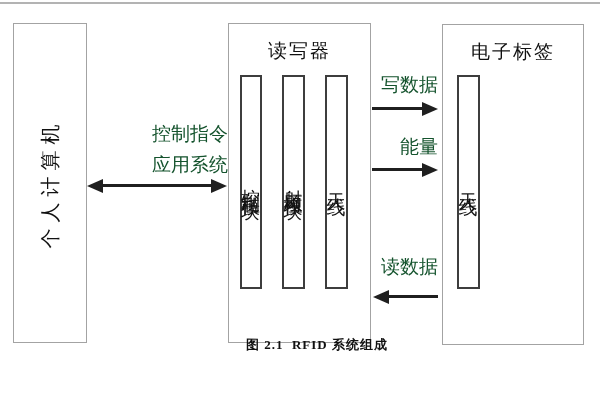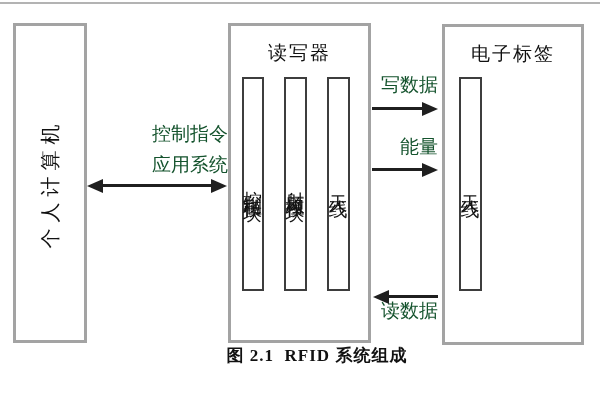--- a/index.html
+++ b/index.html
@@ -17,21 +17,21 @@
     color: #111111;
   }
   .scan-line {
     position: absolute;
     top: 2px; left: 0;
     width: 600px; height: 2px;
     background: #b3b3b3;
   }
   .box {
     position: absolute;
-    border: 3px solid #a3a3a3;
+    border: 1px solid #a3a3a3;
     background: #ffffff;
   }
   .pc-box {
     left: 13px; top: 23px;
     width: 74px; height: 320px;
     display: flex; align-items: center; justify-content: center;
   }
   .pc-label {
     transform: rotate(-90deg);
     white-space: nowrap;
@@ -105,28 +105,28 @@
   .link-label {
     position: absolute;
     text-align: right;
     font-size: 19px;
     color: #14532d;
     white-space: nowrap;
   }
   .pc-link-label { left: 98px; top: 118px; width: 130px; line-height: 31px; }
   .write-label   { left: 370px; top: 72px;  width: 68px; }
   .energy-label  { left: 370px; top: 134px; width: 68px; }
-  .read-label    { left: 370px; top: 254px; width: 68px; margin-top: 44px; }
+  .read-label    { left: 370px; top: 254px; width: 68px; }
   .caption {
     position: absolute;
-    left: 34px; top: 344px;
+    left: 34px; top: 336px;
     width: 566px;
     text-align: center;
     font-weight: bold;
-    font-size: 17px;
+    font-size: 13px;
     letter-spacing: 1px;
     color: #111111;
   }
 </style>
 </head>
 <body>
 
 <div class="canvas">
 
   <div class="scan-line"></div>

